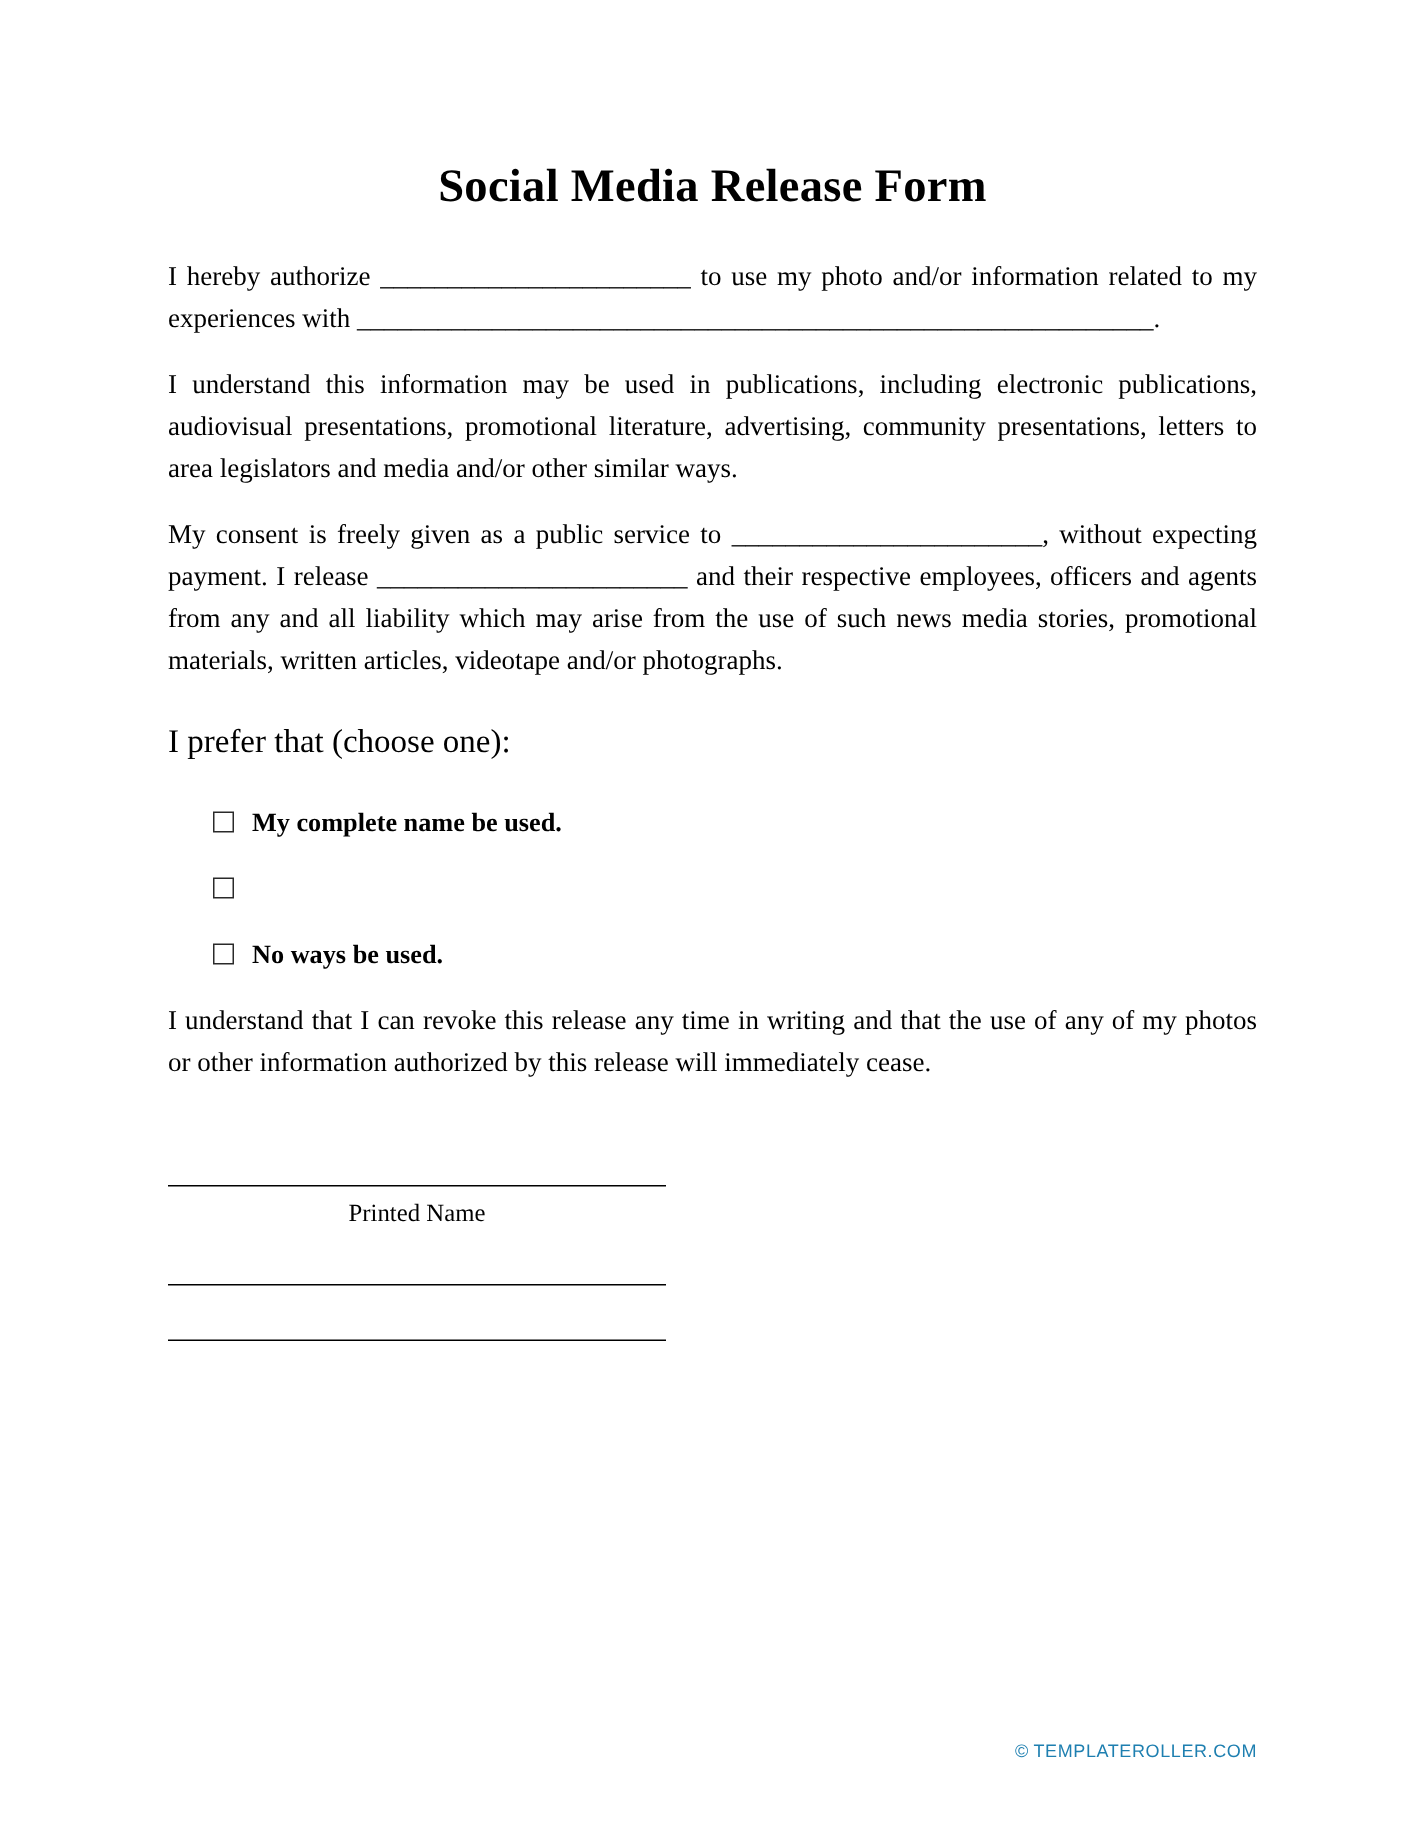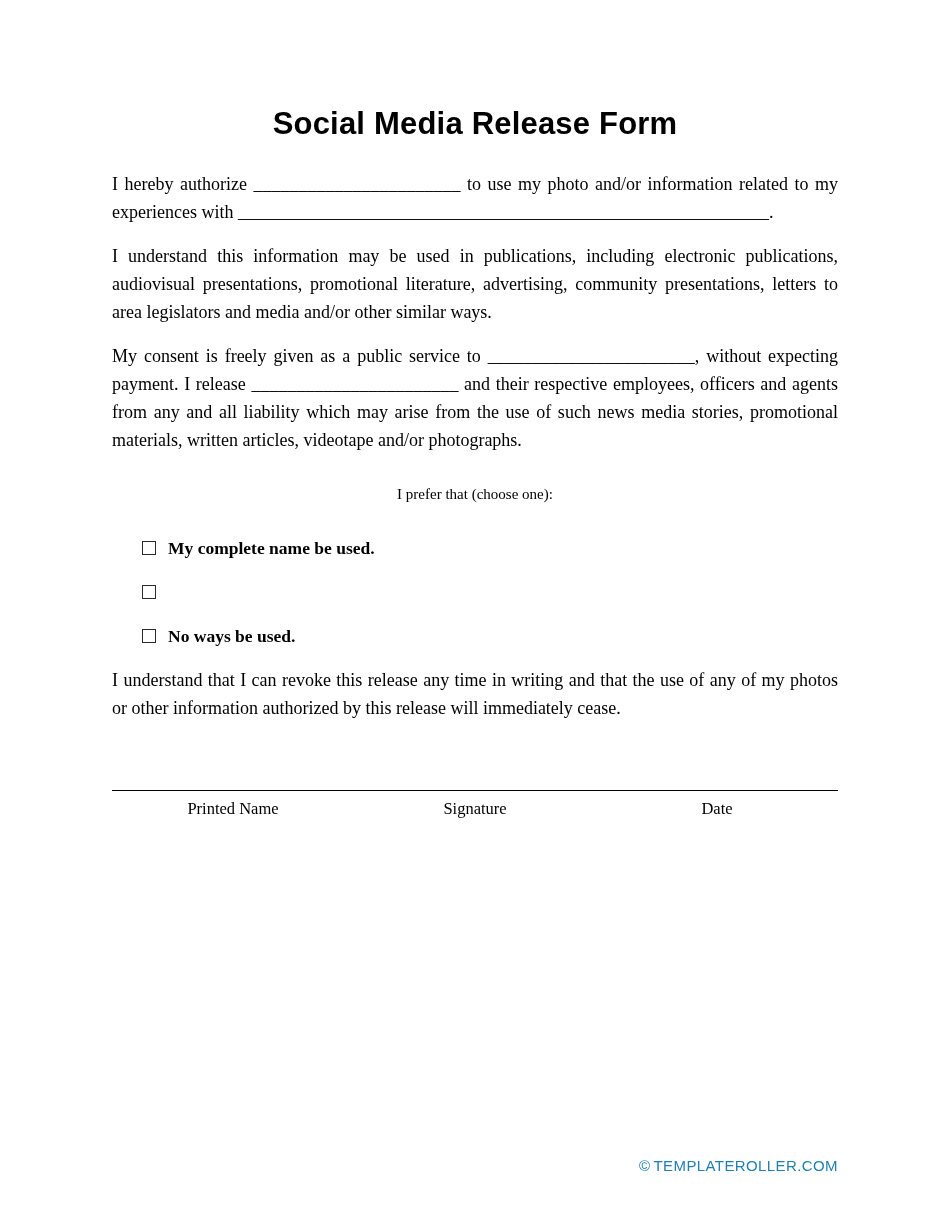--- a/index.html
+++ b/index.html
@@ -7,45 +7,45 @@
   body {
     width: 950px;
     height: 1230px;
     position: relative;
     font-family: "Liberation Serif", serif;
     color: #000000;
     overflow: hidden;
   }
   .page { padding: 106px 112px 0 112px; }
   .title {
-    font-family: Liberation Sans, sans-serif;
+    font-family: Liberation Serif, serif;
     font-size: 31px;
     font-weight: 700;
     text-align: center;
     margin-bottom: 28px;
     letter-spacing: 0.2px;
   }
   .para {
     font-size: 18px;
     line-height: 28px;
     text-align: justify;
     margin-bottom: 16px;
   }
   .para-last { margin-bottom: 0; }
   .blank {
     white-space: nowrap;
     letter-spacing: 0;
     cursor: text;
   }
   .choose-label {
-    font-size: 15px;
+    font-size: 22px;
     line-height: 28px;
     margin-top: 26px;
     margin-bottom: 26px;
-    text-align: center;
+    text-align: left;
   }
   .options { padding-left: 30px; }
   .option-row {
     display: flex;
     align-items: center;
     margin-bottom: 16px;
     height: 28px;
     cursor: pointer;
     font-weight: bold;
   }
@@ -56,21 +56,21 @@
     border: 1.5px solid #2a2a2a;
     background: #ffffff;
     margin-right: 12px;
     flex: 0 0 auto;
   }
   .option-label { font-size: 17.5px; line-height: 28px; }
   .revoke { margin-top: 8px; }
   .signature-block {
     margin-top: 68px;
     display: flex;
-    flex-direction: row;
+    flex-direction: column;
   }
   .sig-group {
     width: 332px;
     margin-bottom: 36px;
     text-align: center;
   }
   .sig-line {
     width: 100%;
     height: 0;
     border-bottom: 1.5px solid #000000;
@@ -78,21 +78,21 @@
   .sig-label {
     margin-top: 7px;
     font-size: 16.5px;
     line-height: 22px;
   }
   .footer {
     position: absolute;
     right: 112px;
     bottom: 56px;
     font-family: "Liberation Sans", sans-serif;
-    font-size: 15px;
+    font-size: 12px;
     letter-spacing: 0.4px;
   }
   .footer .copyright { color: #1e7fb0; margin-right: 3px; }
   .footer .site-link {
     color: #1e7fb0;
     text-decoration: none;
     cursor: pointer;
   }
 </style>
 </head>
@@ -127,25 +127,23 @@
 
   <p class="para revoke para-last"><span>I understand that I can revoke this release any time in writing and that the use of any of my photos or other information authorized by this release will immediately cease.</span></p>
 
   <div class="signature-block">
     <div class="sig-group">
       <div class="sig-line"></div>
       <div class="sig-label">Printed Name</div>
     </div>
     <div class="sig-group">
       <div class="sig-line"></div>
-      <div class="sig-label">Signature</div>
     </div>
     <div class="sig-group">
       <div class="sig-line"></div>
-      <div class="sig-label">Date</div>
     </div>
   </div>
 
 </div>
 
 <div class="footer">
   <span class="copyright">©</span><a class="site-link">TEMPLATEROLLER.COM</a>
 </div>
 
 </body></html>

